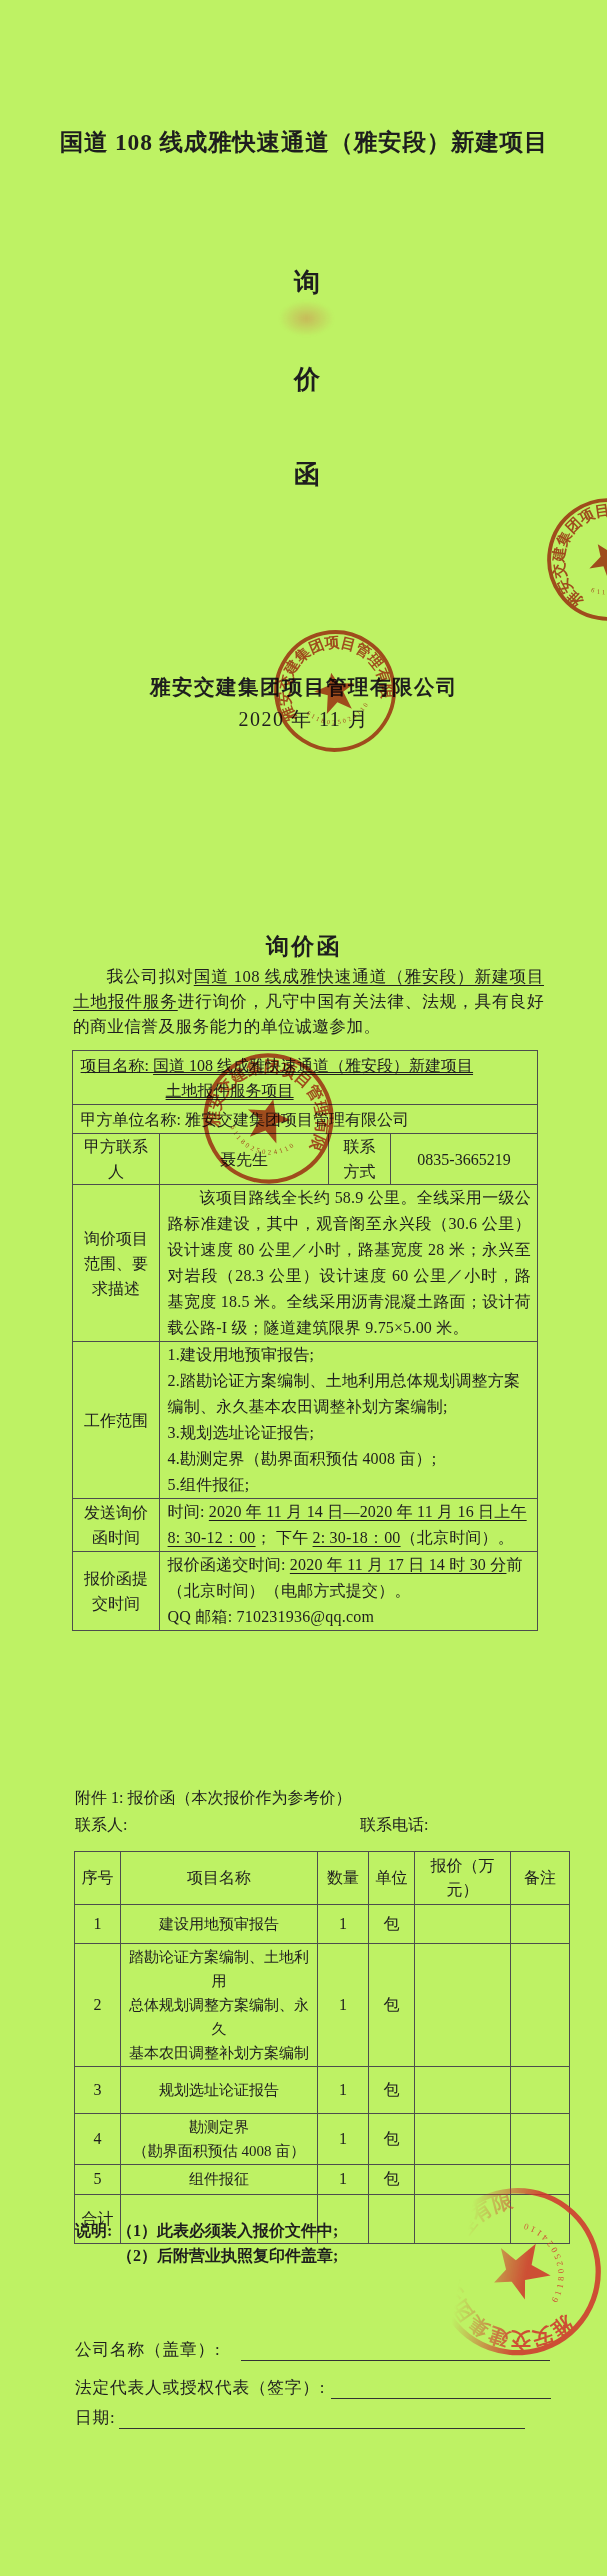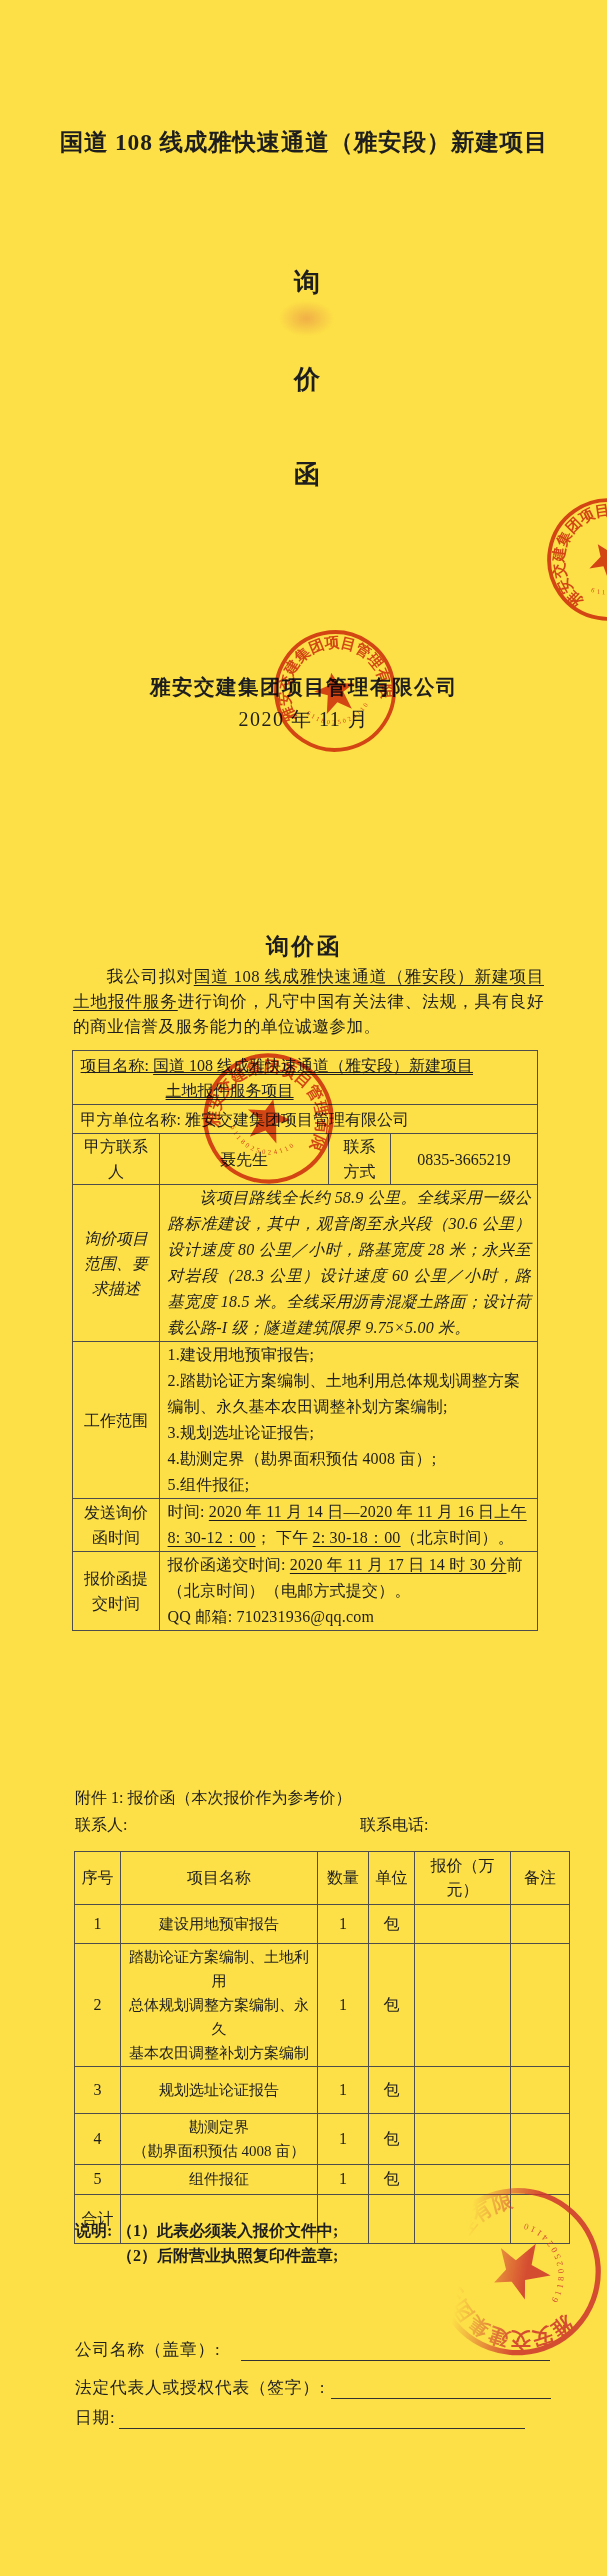--- a/index.html
+++ b/index.html
@@ -1,16 +1,16 @@
 <!DOCTYPE html>
 <html style="font-size:12px"><head>
 <meta charset="utf-8">
 <style>
   html,body{margin:0;padding:0;background:#e8e8e8;}
-  .page{position:relative;width:608px;height:2576px;margin:0 auto;background:#fde047;
+  .page{position:relative;width:608px;height:2576px;margin:0 auto;background:#bef264;
         overflow:hidden;font-family:"Liberation Serif","DejaVu Serif",serif;color:#1e1e1e;}
   .abs{position:absolute;}
   .ctr{left:0;width:608px;text-align:center;}
   .u{text-decoration:underline;text-underline-offset:3px;text-decoration-thickness:1.1px;}
 
   
   .title{font-size:23.5px;font-weight:bold;letter-spacing:0.8px;}
   .vchar{font-size:26px;font-weight:bold;left:292px;width:30px;text-align:center;}
   .cover-company{font-size:20.5px;font-weight:bold;letter-spacing:1.5px;}
   .cover-date{font-size:20px;letter-spacing:1.5px;}
@@ -22,21 +22,21 @@
   .intro{font-size:16.7px;line-height:25px;text-align:justify;text-indent:2em;letter-spacing:0.4px;}
 
   
   table{border-collapse:collapse;table-layout:fixed;}
   .t1{width:466px;font-size:16px;}
   .t1 td{border:1.5px solid #4d4d4d;vertical-align:middle;overflow:hidden;}
   .t1 .c{text-align:center;padding:0 10px;line-height:25px;}
   .t1 .txt{padding:0 6px 0 7.6px;line-height:26px;letter-spacing:0.2px;}
   .t1 .full{padding:1.5px 6px 1.5px 7.6px;line-height:25px;}
   .r1 td{height:50px;text-decoration:underline;} .r2 td{height:23.5px;} .r3 td{height:48px;}
-  .r4 td{height:150px;font-style:italic;} .r5 td{height:153px;} .r6 td{height:49px;} .r7 td{height:74px;}
+  .r4 td{height:150px;} .r5 td{height:153px;} .r6 td{height:49px;} .r7 td{height:74px;}
   .wrapline{padding-left:85px;}
   .scope{text-align:justify;text-indent:2em;}
 
   .t2{width:495px;font-size:16px;}
   .t2 td,.t2 th{border:1.5px solid #4d4d4d;text-align:center;vertical-align:middle;
                 font-weight:normal;line-height:24px;overflow:hidden;}
   .t2 .name{white-space:pre-line;font-size:15px;letter-spacing:0;}
   .h70 th{height:50px;} .h51 td{height:36px;} .h125 td{height:92px;margin-top:22px;}
   .h62 td{height:44px;} .h63 td{height:45px;} .h39 td{height:26.6px;} .h65 td{height:46px;}
 

